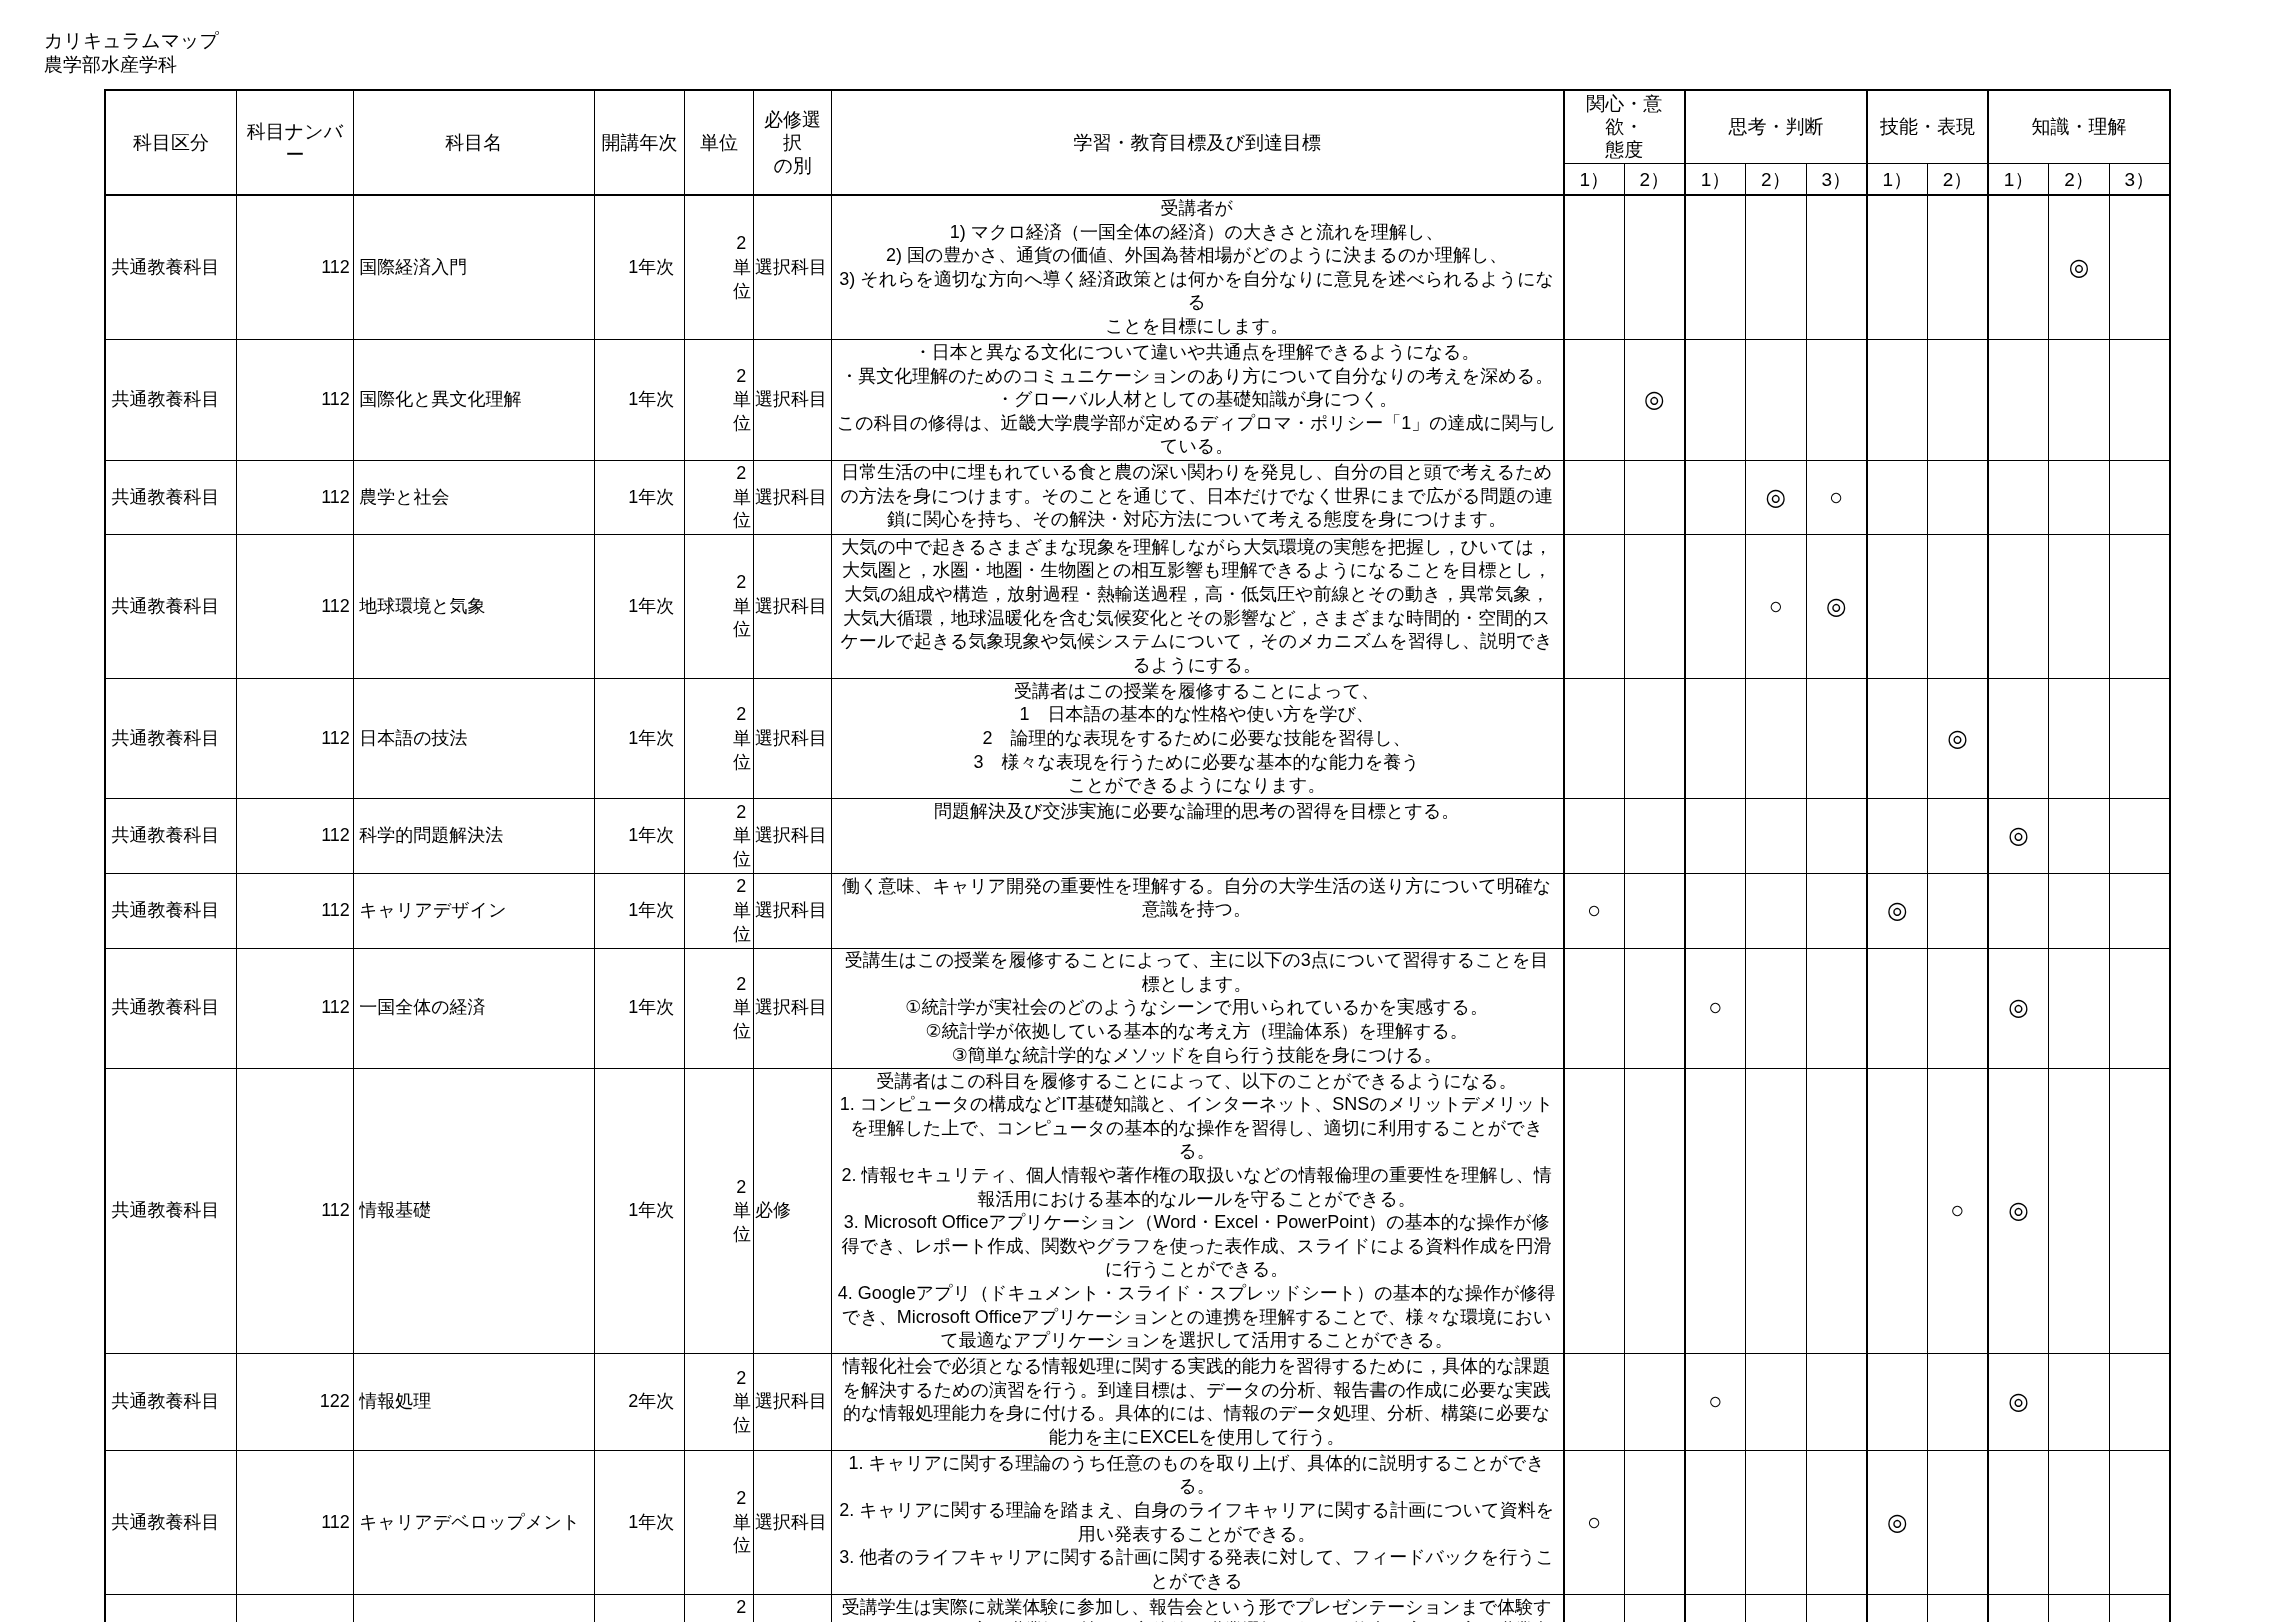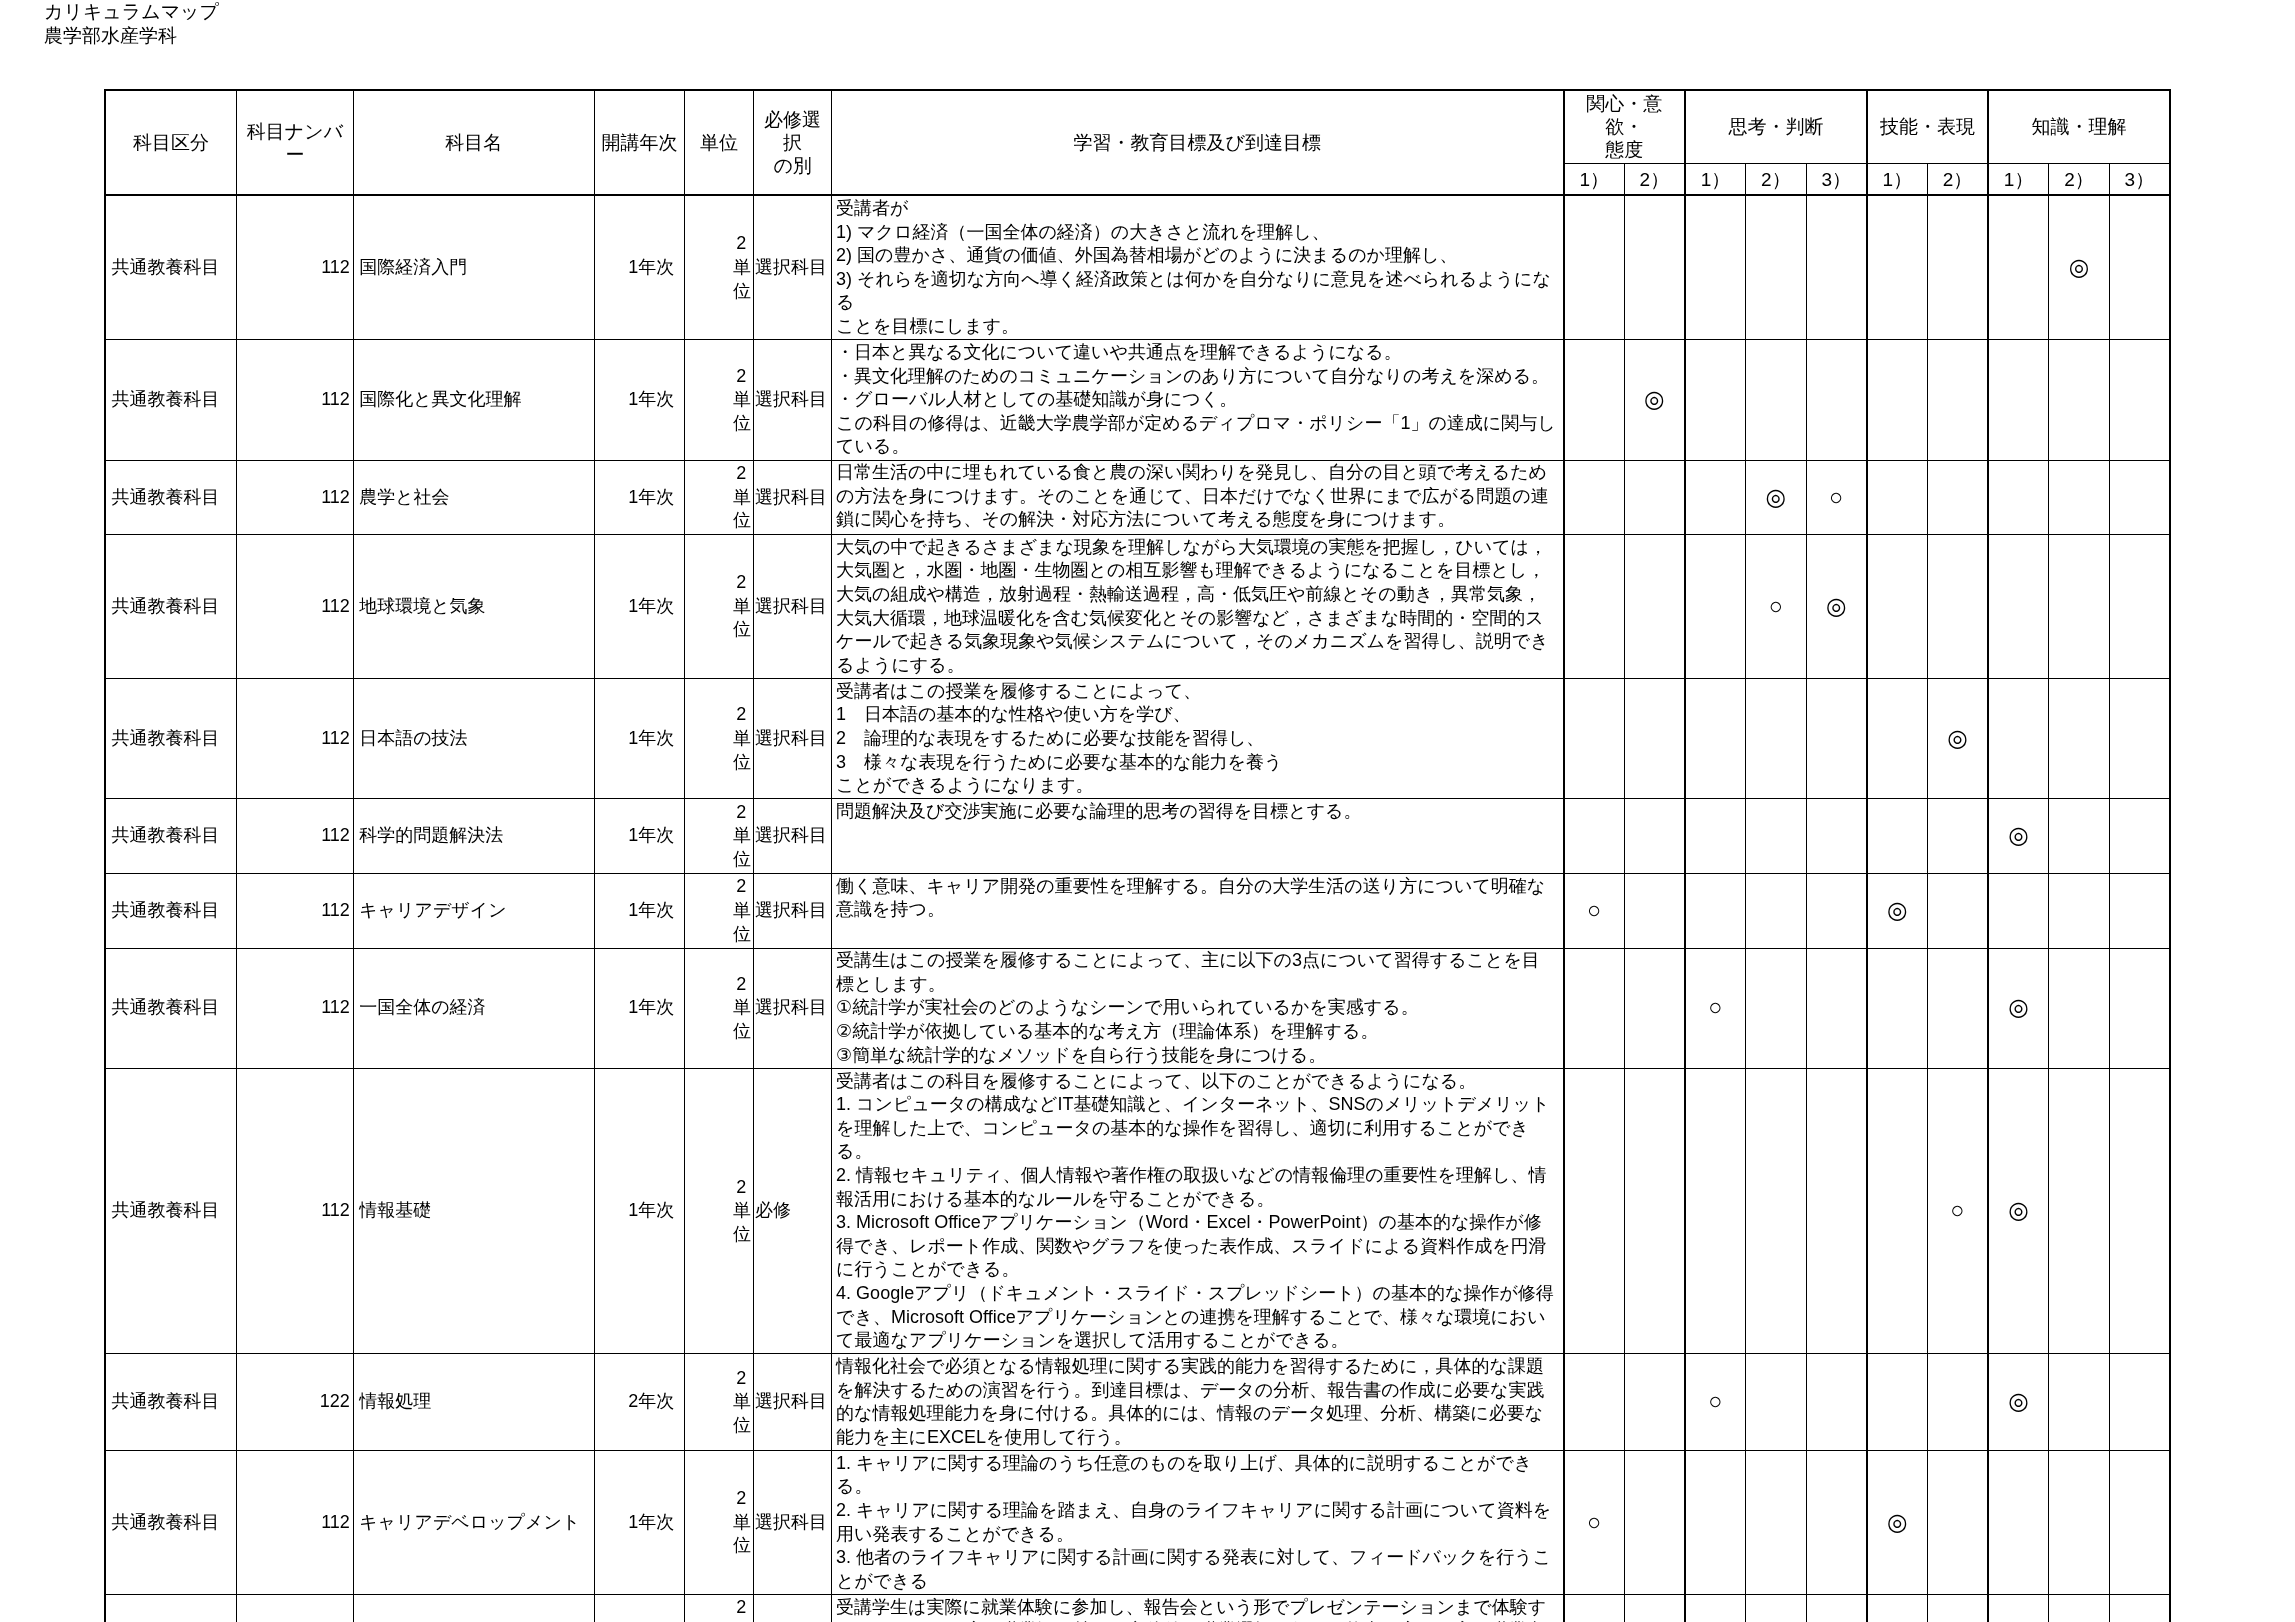--- a/index.html
+++ b/index.html
@@ -2,21 +2,21 @@
 <html lang="ja" style="font-size:11px"><head>
 <meta charset="utf-8">
 <style>
   html,body{margin:0;padding:0;background:#ffffff;}
   body{
     width:2295px;height:1623px;position:relative;
     font-family:"Liberation Sans","DejaVu Sans",sans-serif;
     color:#000;
   }
   .page{position:absolute;inset:0;background:#fff;}
-  .doc-title{position:absolute;left:44px;top:0;font-size:19px;line-height:24px;}
+  .doc-title{position:absolute;left:44px;top:29px;font-size:19px;line-height:24px;}
   .doc-title div{white-space:nowrap;}
 
   table.curriculum{
     position:absolute;left:104px;top:89px;width:2067px;
     border-collapse:collapse;table-layout:fixed;
     border:2.8px solid #000;
   }
   th,td{border:1.4px solid #000;padding:1.4px 2.8px;box-sizing:border-box;}
   thead th{
     font-weight:normal;font-size:19px;text-align:center;vertical-align:middle;
@@ -29,21 +29,21 @@
   .group-start{border-left:2.1px solid #000 !important;}
 
   td{font-size:18px;line-height:23.6px;vertical-align:middle;}
   td.cell-category{text-align:left;padding-left:5.5px;}
   td.cell-number{text-align:right;}
   td.cell-name{text-align:left;padding-left:5.5px;}
   td.cell-year{text-align:right;padding-right:9.7px;}
   td.cell-credits{text-align:right;padding-right:7px;padding-left:48px;}
   td.cell-requirement{text-align:left;padding-left:0.7px;padding-right:0.7px;}
   td.cell-goals{
-    text-align:left;vertical-align:top;white-space:pre-line;
+    text-align:center;vertical-align:top;white-space:pre-line;
     padding:0.7px 5.5px 0.7px 4.2px;font-size:18px;line-height:23.6px;
   }
   td.cell-mark{
     text-align:center;font-size:23.6px;padding:0;
     border-left-width:0.7px;border-right-width:0.7px;
   }
   .footer{
     position:absolute;top:1559px;left:0;width:100%;
     text-align:center;font-size:19px;
   }

